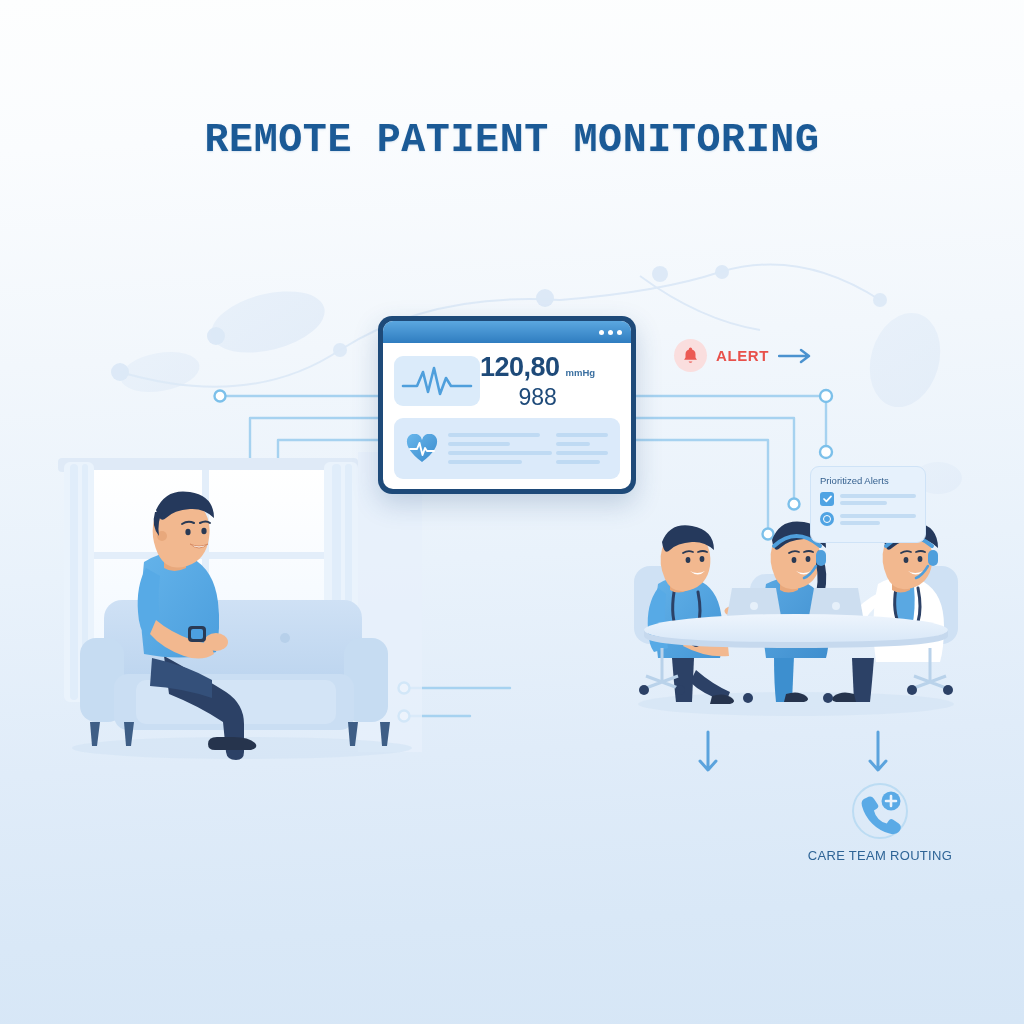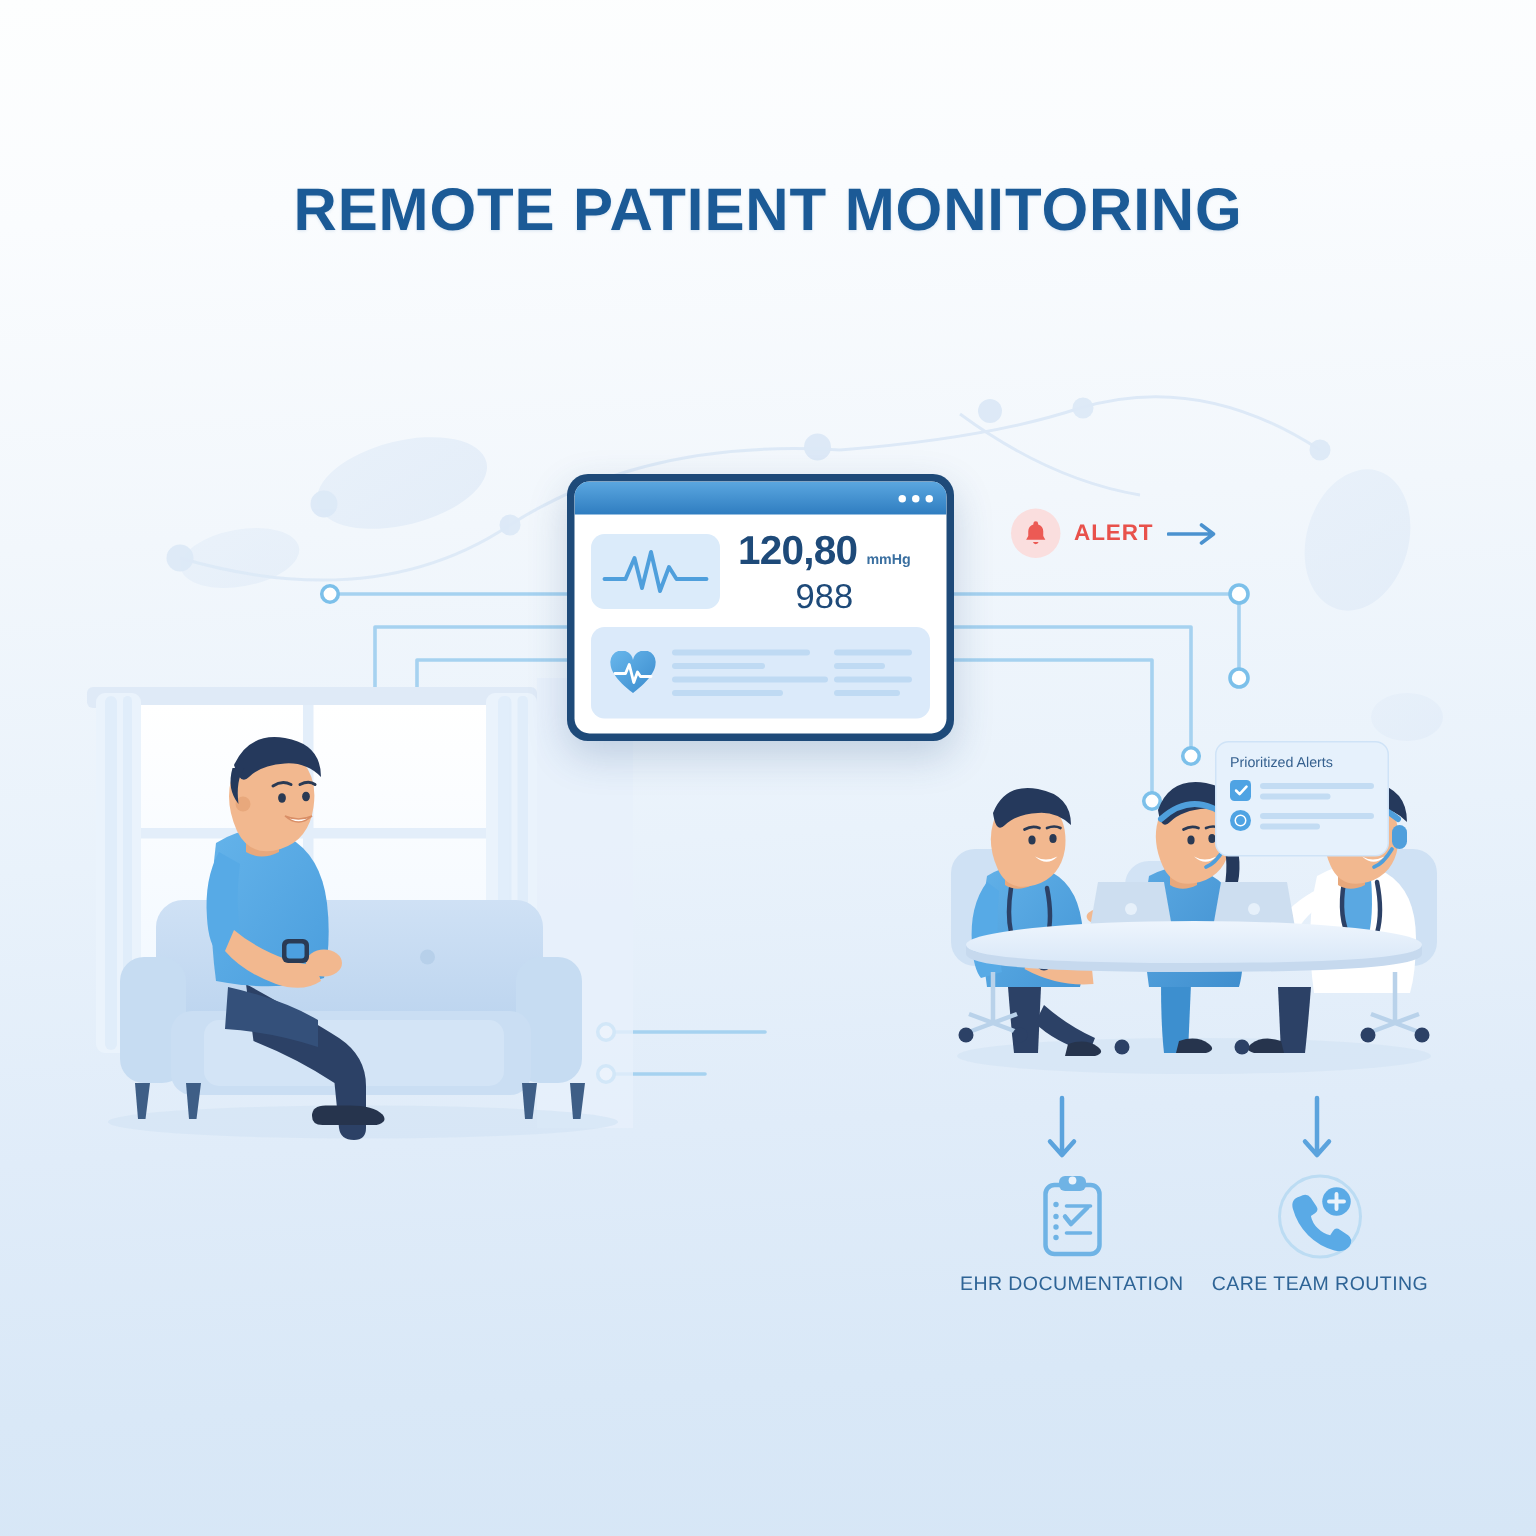--- a/index.html
+++ b/index.html
@@ -30,20 +30,21 @@
   #title {
     position: absolute;
     left: 0; right: 0;
     top: 118px;
     text-align: center;
     font-size: 40px;
     font-weight: bold;
     letter-spacing: 0.6px;
     color: #1b5a96;
     text-shadow: 0 1px 2px rgba(120,160,200,0.25);
+    font-family: Liberation Mono, monospace;
   }
 
   
   #dashboard {
     position: absolute;
     left: 378px; top: 316px;
     width: 258px; height: 178px;
     background: #1e4a79;
     border-radius: 14px;
     padding: 5px;
@@ -69,21 +70,21 @@
     flex: 0 0 auto;
   }
   .dot { width: 5px; height: 5px; border-radius: 50%; background: #ffffff; }
   #dash-body {
     flex: 1;
     padding: 10px 11px;
     display: flex;
     flex-direction: column;
     gap: 9px;
   }
-  #vitals-row { display: flex; align-items: center; gap: 12px; height: 56px; }
+  #vitals-row { display: flex; align-items: center; height: 56px; }
   #ecg-card {
     width: 86px; height: 50px;
     background: #dbebfa;
     border-radius: 9px;
     display: flex; align-items: center; justify-content: center;
     flex: 0 0 auto;
   }
   #reading-col { display: flex; flex-direction: column; align-items: center; }
   #bp-line { display: flex; align-items: baseline; gap: 6px; }
   #bp-value {
@@ -112,21 +113,21 @@
     background: #fadede;
     display: flex; align-items: center; justify-content: center;
   }
   #alert-text {
     font-size: 15px; font-weight: bold; color: #e8514b; letter-spacing: 0.6px;
   }
 
   
   #alerts-card {
     position: absolute;
-    left: 810px; top: 494px;
+    left: 810px; top: 466px;
     width: 116px;
     background: #e6f1fc;
     border: 1px solid #cfe3f7;
     border-radius: 9px;
     padding: 8px 9px 10px 9px;
     box-sizing: border-box;
   }
   #alerts-card-title {
     font-size: 9.5px; color: #36618f; margin-bottom: 6px; white-space: nowrap;
   }
@@ -526,41 +527,20 @@
     </div>
   </div>
 
   <svg class="abs" style="left:695px; top:730px;" width="26" height="46" viewBox="0 0 26 46">
     <path d="M13 2 L13 38 M5 31 L13 40 L21 31" stroke="#5ba3dd" stroke-width="3" fill="none" stroke-linecap="round" stroke-linejoin="round"></path>
   </svg>
   <svg class="abs" style="left:865px; top:730px;" width="26" height="46" viewBox="0 0 26 46">
     <path d="M13 2 L13 38 M5 31 L13 40 L21 31" stroke="#5ba3dd" stroke-width="3" fill="none" stroke-linecap="round" stroke-linejoin="round"></path>
   </svg>
 
-  <div class="outcome" id="outcome-ehr">
-    <div class="outcome-icon">
-      <svg width="48" height="58" viewBox="0 0 48 58">
-        <rect x="6" y="8" width="36" height="46" rx="6" fill="none" stroke="#6fb3e5" stroke-width="3"></rect>
-        <rect x="15" y="2" width="18" height="10" rx="4" fill="#6fb3e5"></rect>
-        <circle cx="24" cy="5" r="2.6" fill="#eaf3fc"></circle>
-        <g stroke="#6fb3e5" stroke-width="2.4" stroke-linecap="round">
-          <path d="M20 22 L36 22"></path>
-          <path d="M20 40 L36 40"></path>
-        </g>
-        <path d="M19 29 L23 34 L34 23" stroke="#6fb3e5" stroke-width="3" fill="none" stroke-linecap="round" stroke-linejoin="round"></path>
-        <g fill="#6fb3e5">
-          <circle cx="13" cy="21" r="1.8"></circle>
-            <circle cx="13" cy="29" r="1.8"></circle>
-          <circle cx="13" cy="36" r="1.8"></circle>
-            <circle cx="13" cy="43" r="1.8"></circle>
-        </g>
-      </svg>
-    </div>
-    <div class="outcome-label">EHR DOCUMENTATION</div>
-  </div>
 
   <div class="outcome" id="outcome-routing">
     <div class="outcome-icon">
       <svg width="58" height="58" viewBox="0 0 58 58">
         <circle cx="29" cy="29" r="27" fill="none" stroke="#bcdcf3" stroke-width="2"></circle>
         <path d="M18 16 q 5 -3 8 1 l 4 6 q 2 3 -1 5 l -3 2 q 1 5 5 9 q 4 4 9 5 l 2 -3 q 2 -3 5 -1 l 6 4 q 4 3 1 8 q -4 5 -11 3 q -11 -3 -19 -11 q -8 -8 -11 -19 q -2 -7 5 -9 z" fill="#5aaae6" transform="translate(-1,1) scale(0.92)"></path>
         <circle cx="40" cy="19" r="9.5" fill="#5aaae6"></circle>
         <path d="M40 14 L40 24 M35 19 L45 19" stroke="#eaf3fc" stroke-width="2.6" stroke-linecap="round"></path>
       </svg>
     </div>

